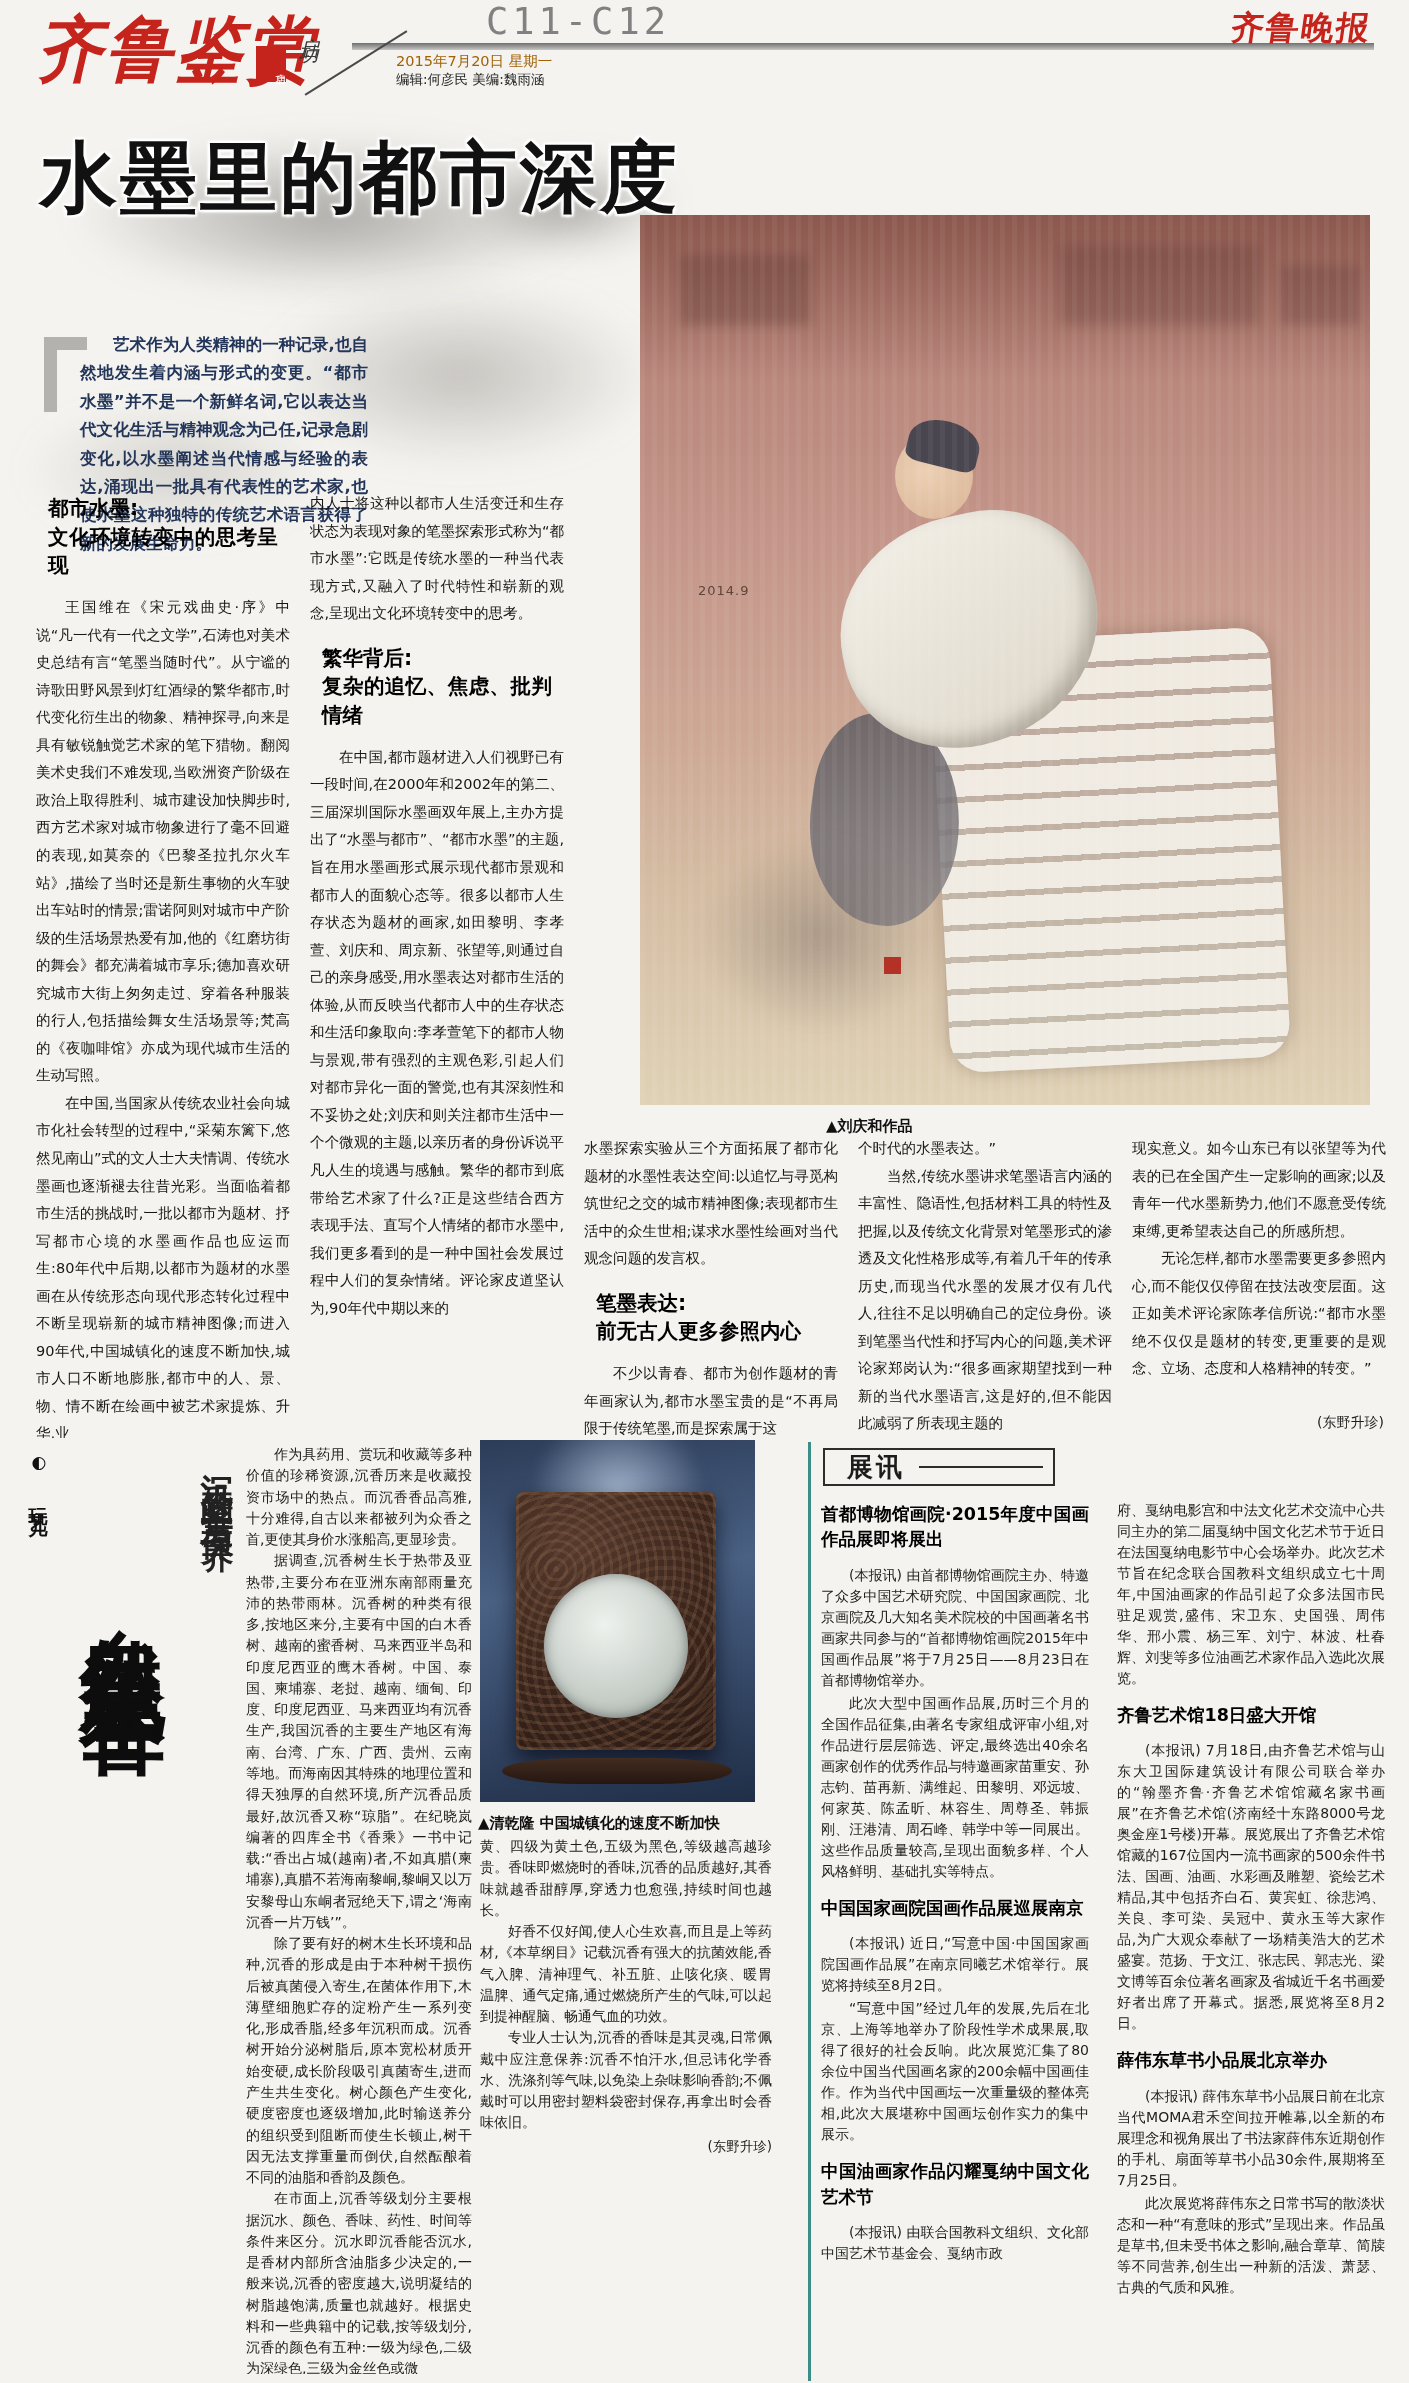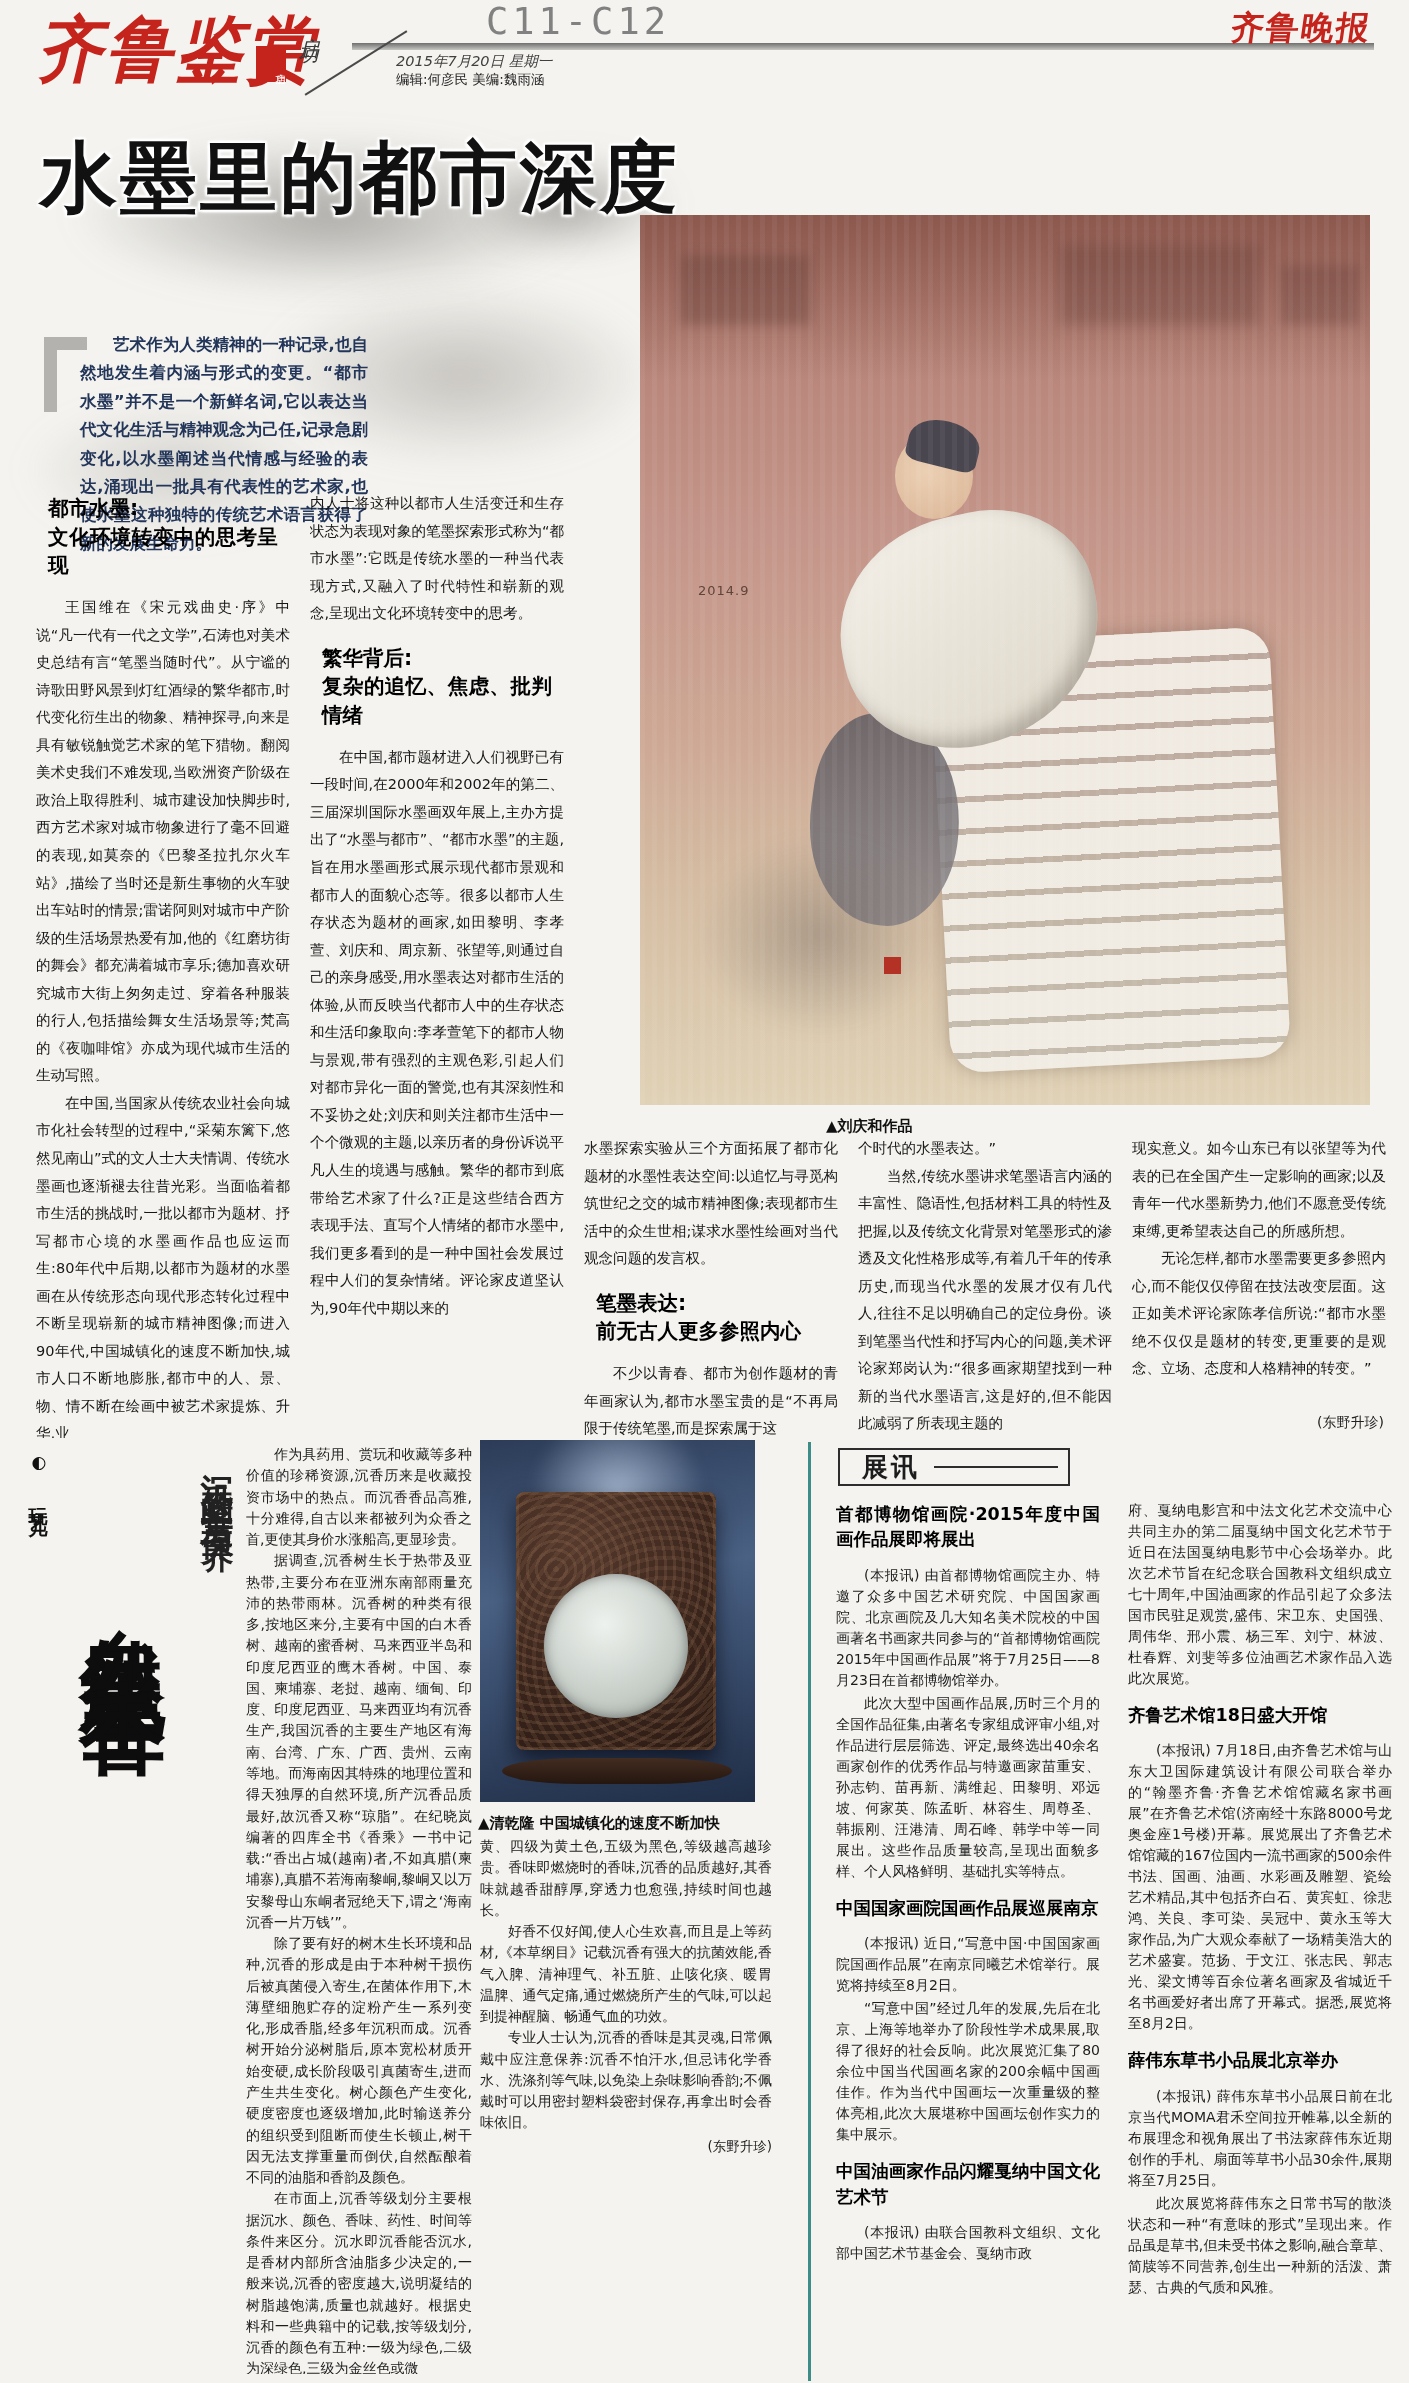--- a/index.html
+++ b/index.html
@@ -13,21 +13,21 @@
         color:#fff;font-size:10px;line-height:1.2;text-align:center;padding-top:3px;box-sizing:border-box;
         writing-mode:vertical-rl;}
   .signature{position:absolute;left:296px;top:22px;color:#3a3a3a;font-family:"DejaVu Serif",serif;
              font-style:italic;font-size:20px;writing-mode:vertical-rl;letter-spacing:6px;}
   .page-num{position:absolute;left:486px;top:0px;font-size:37px;color:#818181;
             font-family:"DejaVu Sans Mono",monospace;letter-spacing:4px;}
   .header-bar{position:absolute;left:352px;top:43px;width:1022px;height:7px;
               background:linear-gradient(#6f6f6f,#c6c6c3);}
   .header-slash{position:absolute;left:296px;top:62px;width:120px;height:2px;background:#4a4a4a;
                 transform:rotate(-32deg);}
-  .date-line{position:absolute;left:396px;top:52px;font-size:14.5px;color:#404040;font-style:italic;}
+  .date-line{position:absolute;left:396px;top:52px;font-size:14.5px;color:#a16207;}
   .staff-line{position:absolute;left:396px;top:71px;font-size:13.5px;color:#222;}
   .brand{position:absolute;right:38px;top:6px;color:#c5241c;font-size:33px;font-weight:bold;
          font-family:"DejaVu Serif",serif;transform:skewX(-8deg);letter-spacing:2px;}
   
   .feature{position:absolute;left:0;top:95px;width:1409px;height:1345px;}
   .mist{position:absolute;border-radius:50%;filter:blur(16px);}
   .m1{left:-30px;top:10px;width:720px;height:220px;background:radial-gradient(closest-side,rgba(110,108,104,.55),rgba(110,108,104,0) 72%);}
   .m2{left:180px;top:150px;width:560px;height:260px;background:radial-gradient(closest-side,rgba(140,136,130,.45),rgba(140,136,130,0) 70%);}
   .m3{left:-40px;top:280px;width:430px;height:190px;background:radial-gradient(closest-side,rgba(150,148,142,.35),rgba(150,148,142,0) 70%);}
   .m4{left:420px;top:40px;width:300px;height:140px;background:radial-gradient(closest-side,rgba(95,92,88,.5),rgba(95,92,88,0) 70%);}
@@ -99,21 +99,21 @@
           background:radial-gradient(circle at 42% 35%,#eef2ee,#c6cdc7 60%,#9ba59e);
           box-shadow:inset 0 0 12px rgba(40,40,40,.5);}
   .pedestal{position:absolute;left:22px;bottom:18px;width:230px;height:26px;border-radius:40%/60%;
             background:linear-gradient(#432c20,#241610);}
   .agar-caption{position:absolute;left:458px;top:374px;width:312px;font-size:15px;font-weight:bold;color:#0f0f0f;}
   .agar-colB{position:absolute;left:460px;top:396px;width:292px;height:520px;overflow:hidden;
              font-size:14px;line-height:1.52;text-align:justify;position:absolute;}
   .agar-byline{display:block;text-align:right;font-size:13.5px;margin-top:2px;}
   
   .exhib{position:absolute;left:808px;top:1442px;width:584px;height:939px;border-left:3px solid #3c8d88;
-         box-sizing:border-box;padding-left:25px;}
+         box-sizing:border-box;padding-left:10px;}
   .ex-head{display:flex;align-items:center;width:232px;height:38px;border:2px solid #2d2d2d;
            box-sizing:border-box;padding:0 10px 0 22px;margin:6px 0 14px 2px;}
   .ex-head .t{font-size:26px;font-weight:900;letter-spacing:3px;}
   .ex-head .rule{flex:1;height:2px;background:#2d2d2d;margin-left:14px;}
   .ex-cols{display:flex;gap:28px;}
   .ex-col{width:268px;height:860px;overflow:hidden;font-size:14px;line-height:1.5;text-align:justify;}
   .ex-col h4{font-size:17.5px;font-weight:900;line-height:1.45;margin:14px 0 12px;color:#000;}
   .ex-col h4.first{margin-top:2px;}
   .ex-col p{margin:0 0 2px;text-indent:2em;}
   .ex-col p.cont{text-indent:0;}

